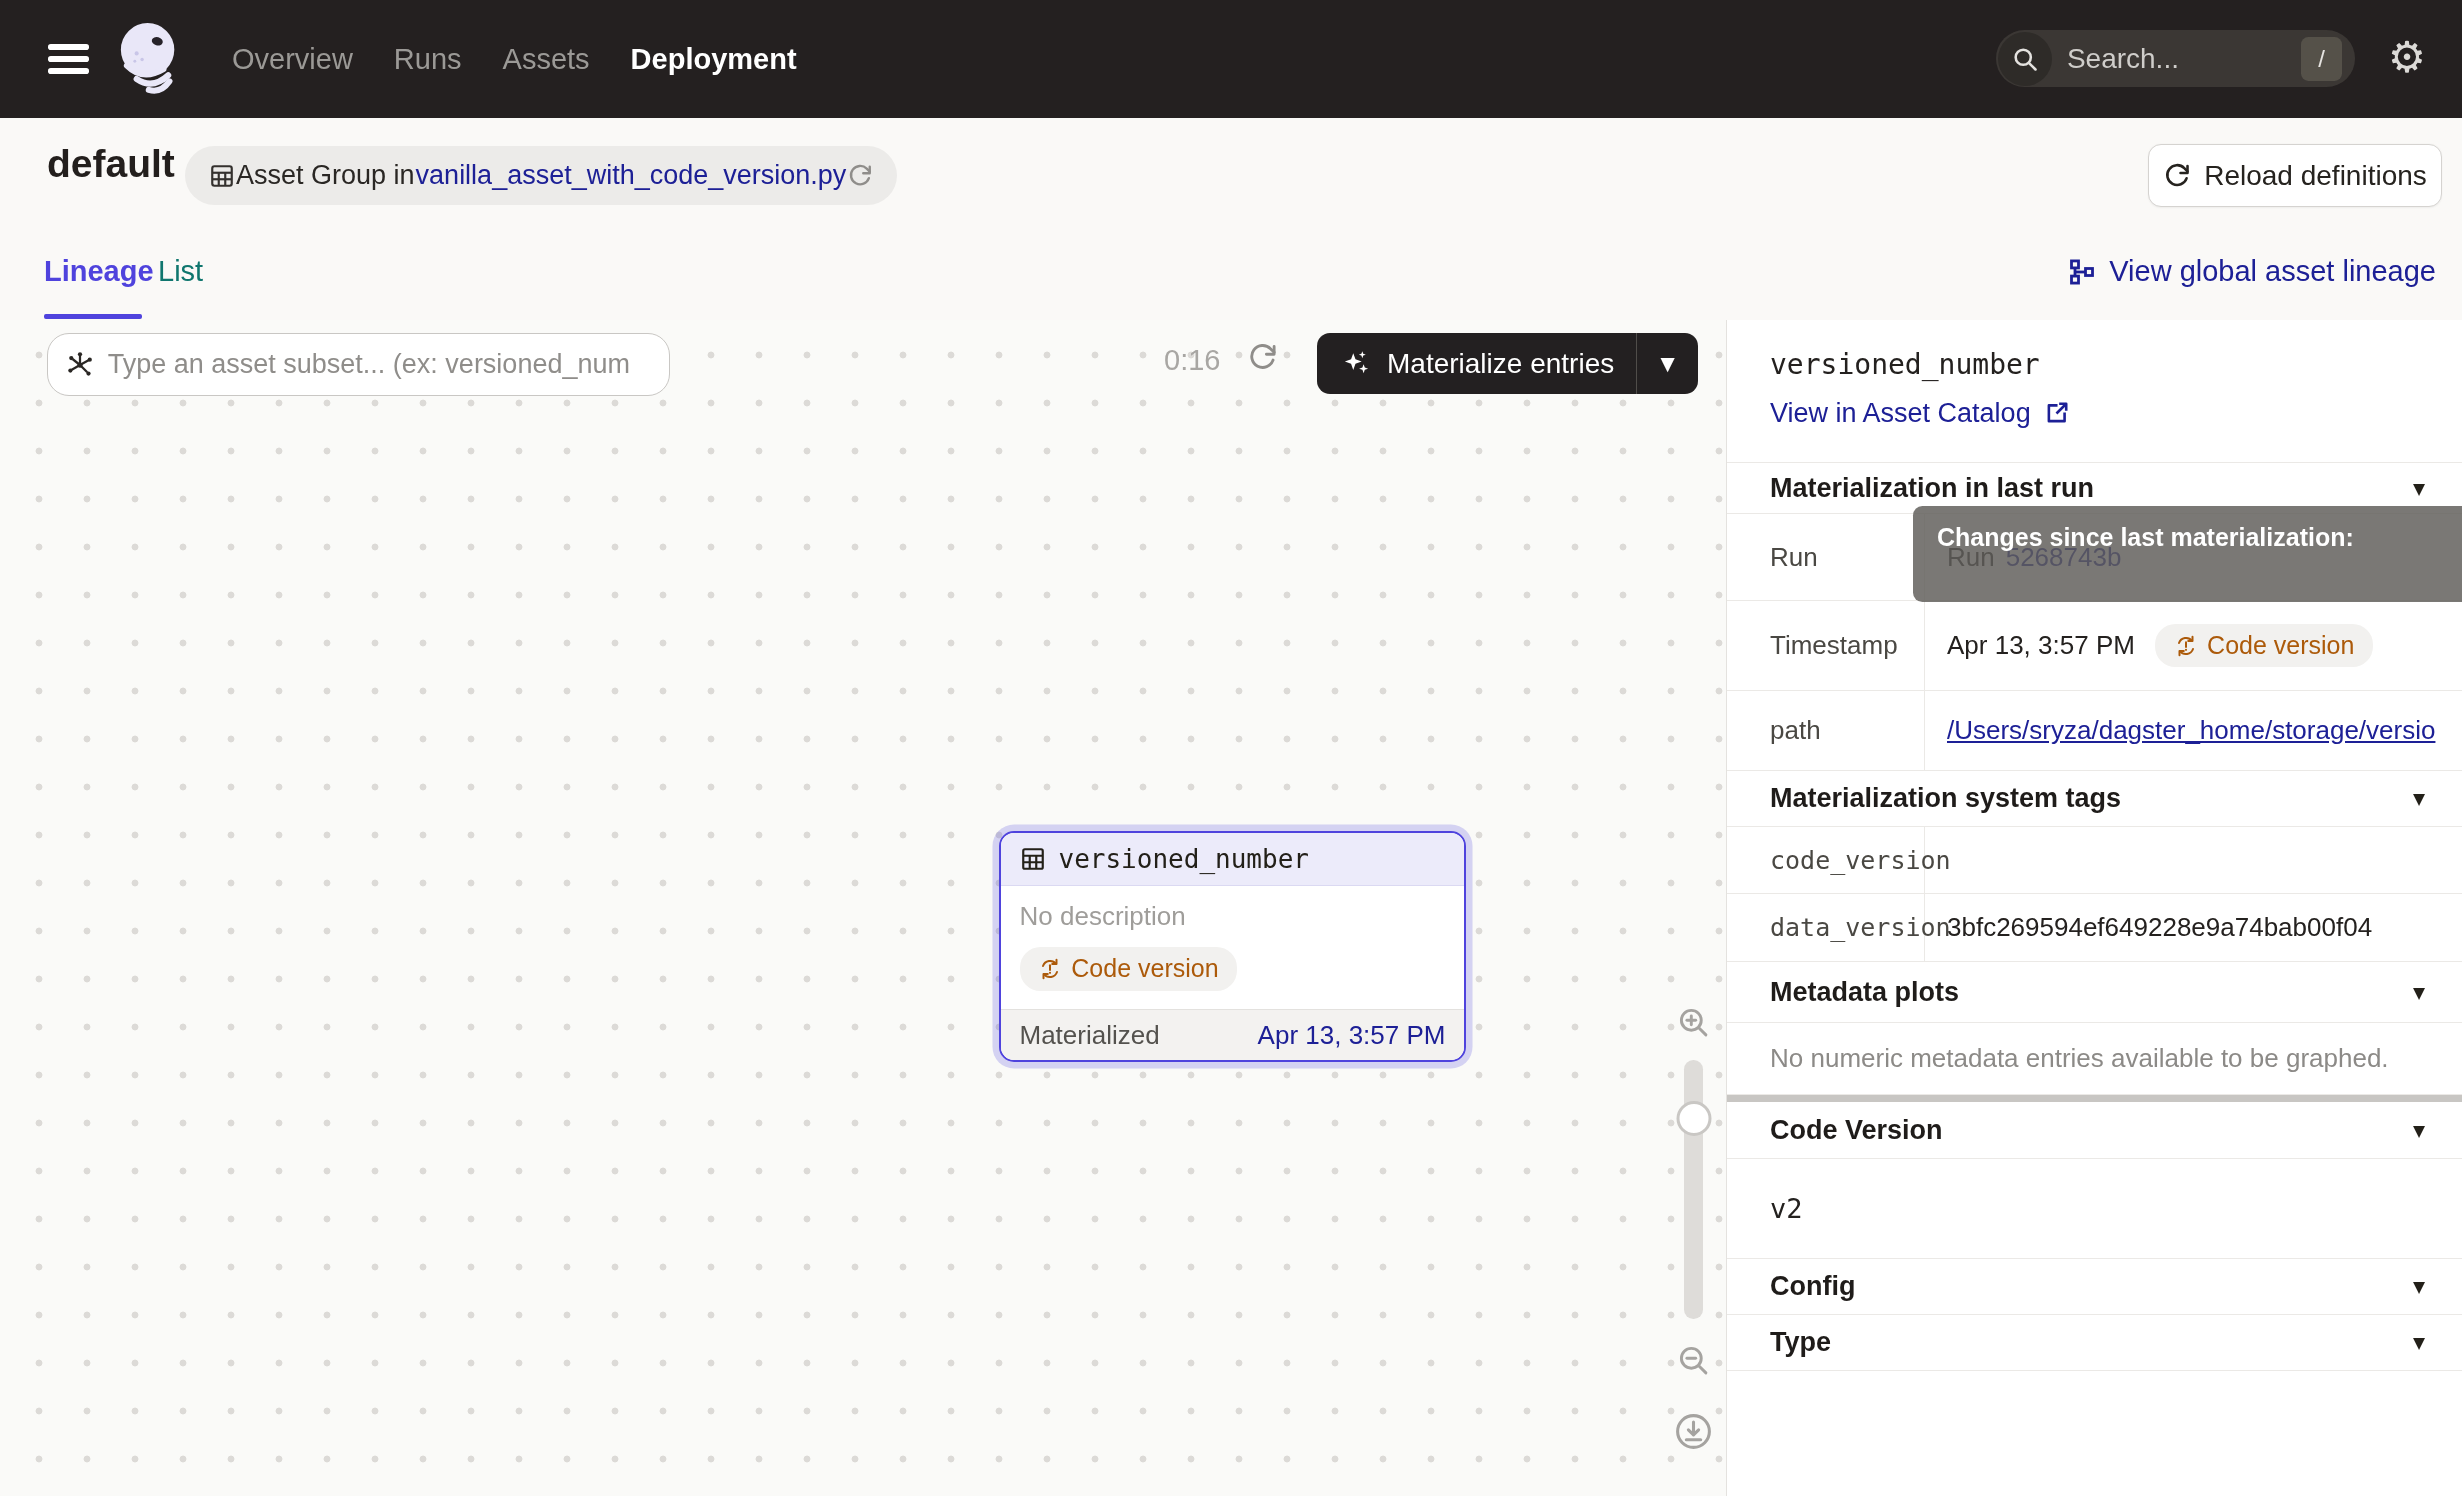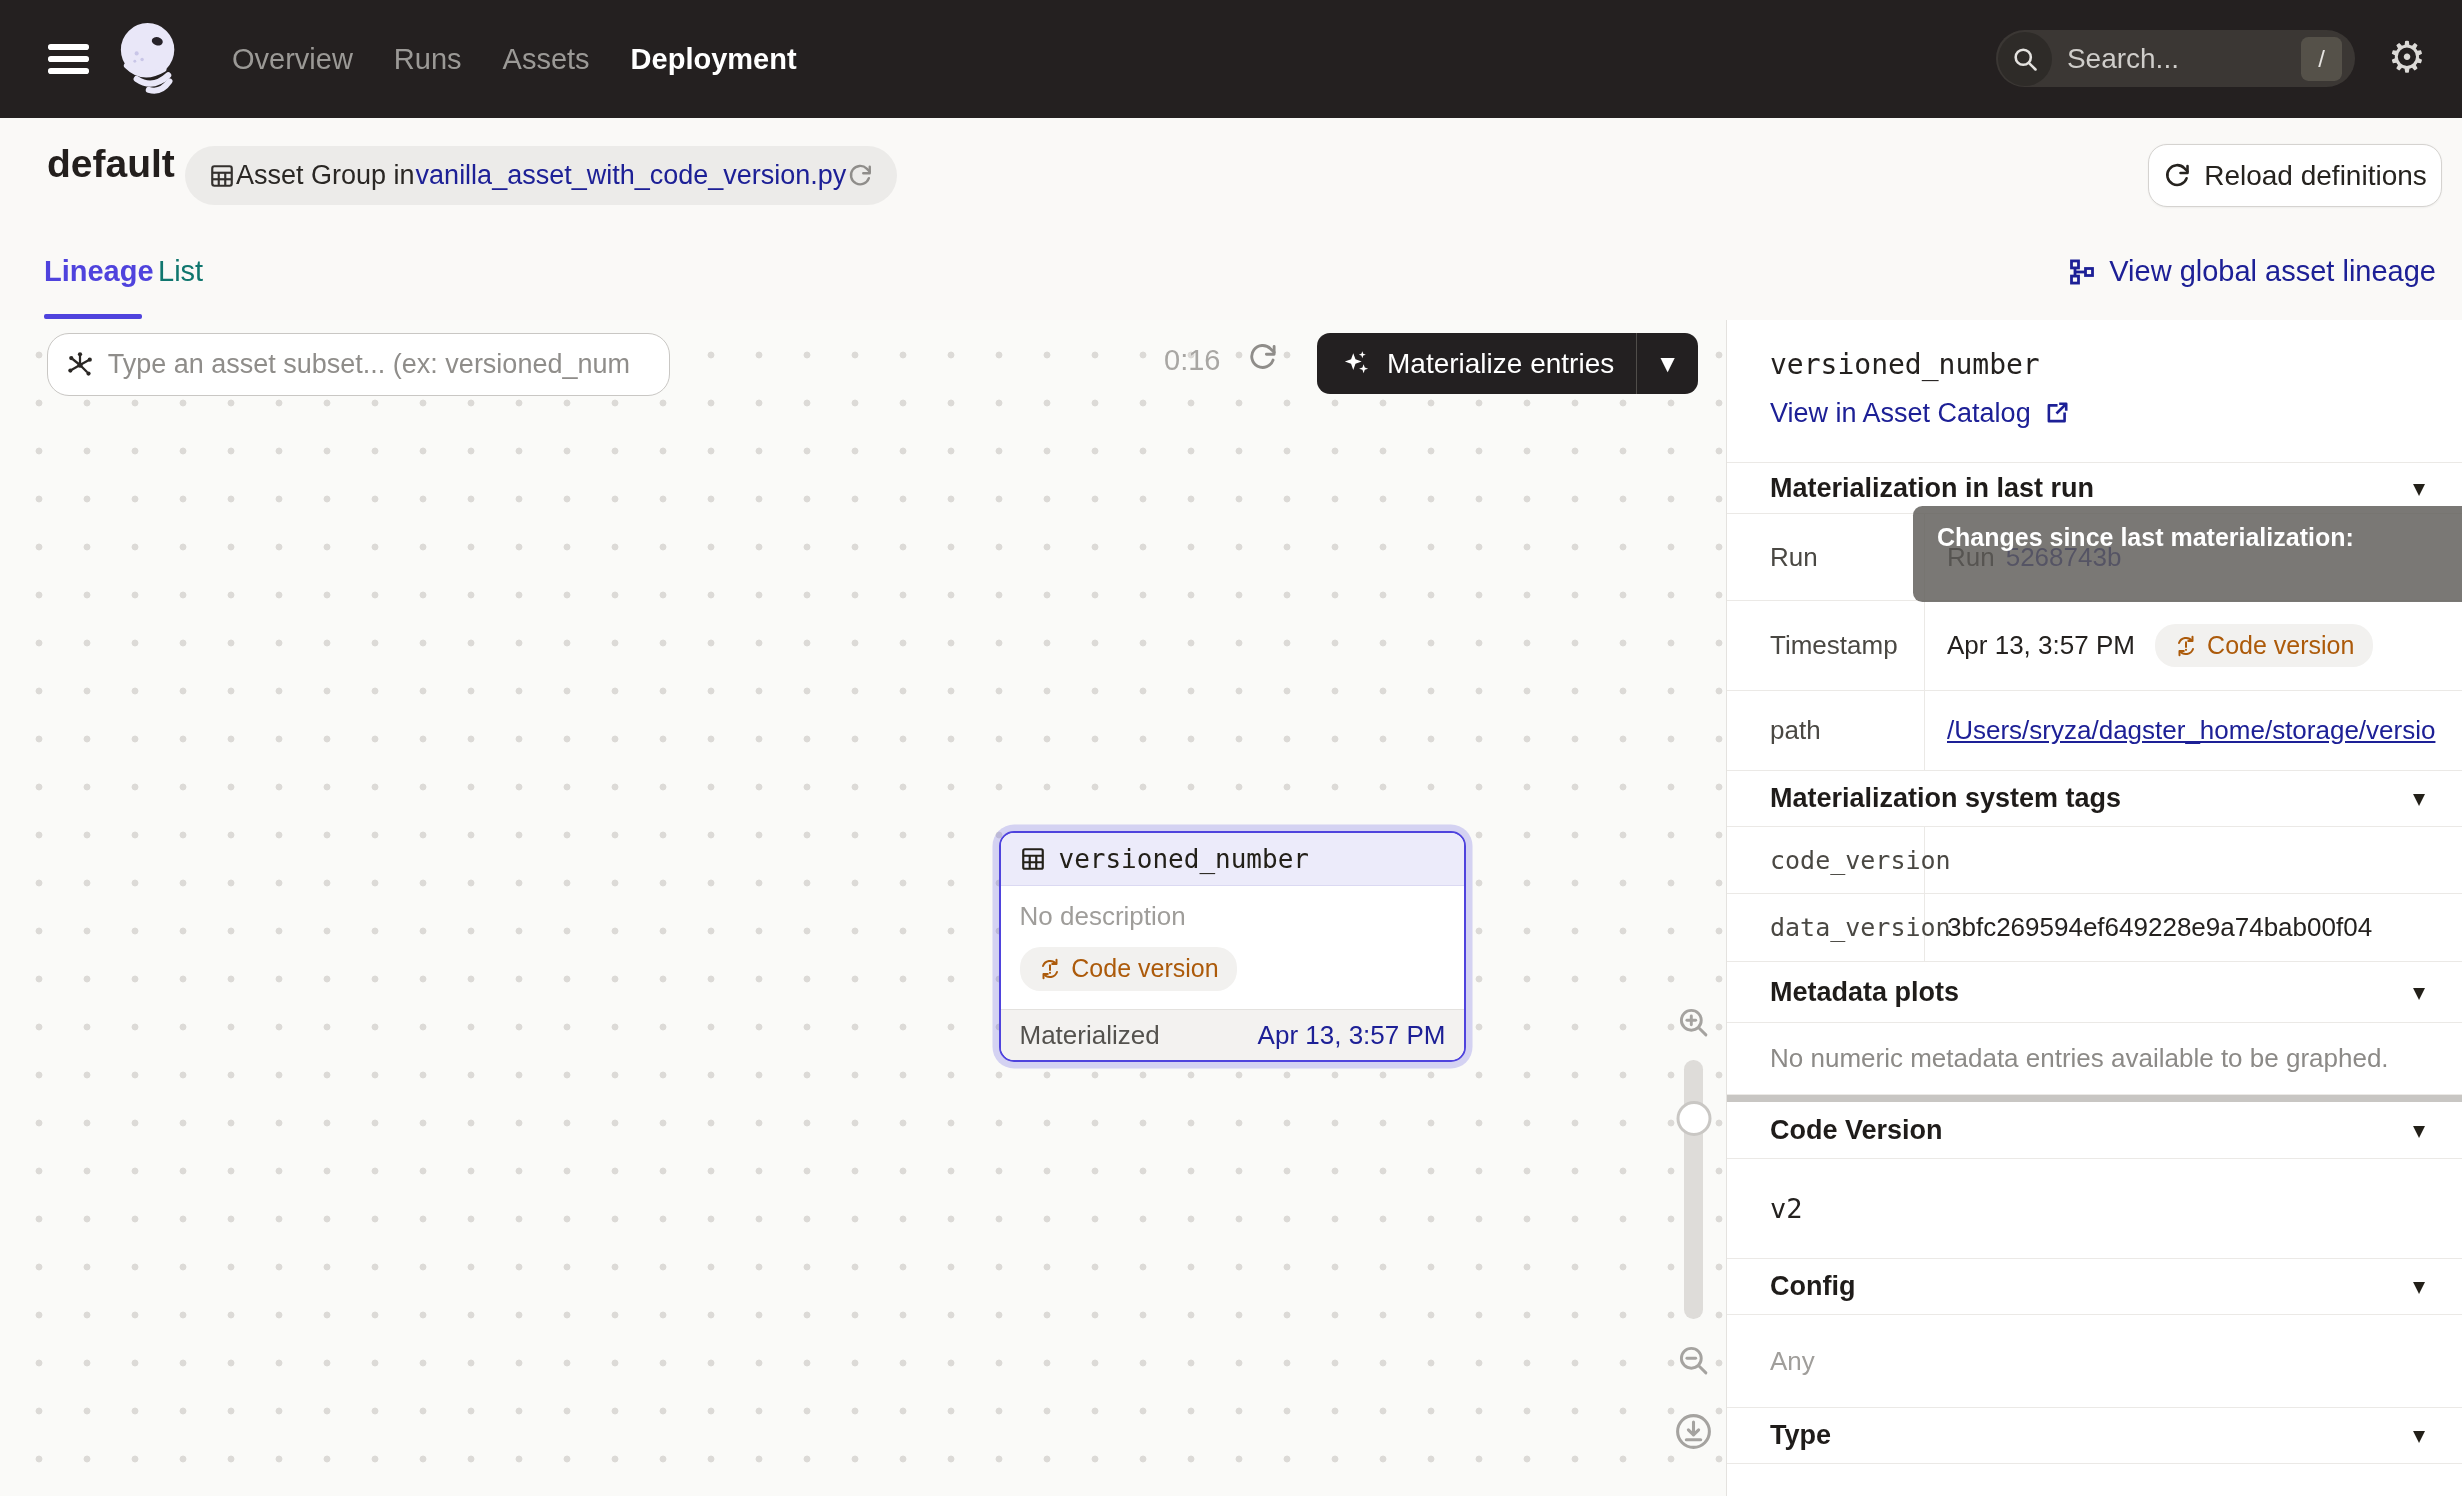--- a/index.html
+++ b/index.html
@@ -32,21 +32,21 @@
 
   
   .page-header{position:absolute;left:0;top:118px;width:2462px;height:115px;}
   .page-title{position:absolute;left:47px;top:24px;font-size:39px;font-weight:bold;color:#231F1D;}
   .group-pill{position:absolute;left:185px;top:28px;height:59px;border-radius:30px;background:#ECEBE9;
               display:flex;align-items:center;padding:0 24px;gap:1px;font-size:27px;color:#2A2724;}
   .group-pill .grid-ic{color:#34312E;}
   .group-link{color:#1D2096;cursor:pointer;}
   .pill-refresh{color:#8F8D8A;cursor:pointer;}
   .reload-btn{position:absolute;left:2148px;top:26px;width:292px;height:61px;background:#FFFFFF;
-              border:0.9px solid #D5D3D0;border-radius:19px;display:flex;align-items:center;
+              border:0.9px solid #D5D3D0;border-radius:13px;display:flex;align-items:center;
               justify-content:center;gap:13px;font-size:28px;color:#26231F;cursor:pointer;
               box-shadow:0 0.9px 1.9px rgba(0,0,0,.05);}
 
   
   .tabs-row{position:absolute;left:0;top:233px;width:2462px;height:87px;border-bottom:0.9px solid #E5E3E0;}
   .tab{position:absolute;top:22px;font-size:29px;cursor:pointer;}
   .tab.lineage{left:44px;color:#4F43DD;font-weight:bold;}
   .tab.list{left:158px;color:#0f766e;}
   .tab-underline{position:absolute;left:44px;top:81px;width:98px;height:4.6px;background:#4F43DD;border-radius:1.9px;}
   .global-link{position:absolute;right:26px;top:22px;display:flex;align-items:center;gap:13px;
@@ -416,23 +416,20 @@
 
     <div class="plain-row mono" style="height:100px;color:#24211F;">
       <span>v2</span>
     </div>
 
     <div class="sec-head" style="height:56px;">
       <span class="t">Config</span>
       <span class="chev">▼</span>
     </div>
 
-    <div class="plain-row" style="height:93px;color:#A09E9B;font-size:26px;">
-      <span>Any</span>
-    </div>
 
     <div class="sec-head" style="height:56px;">
       <span class="t">Type</span>
       <span class="chev">▼</span>
     </div>
   </div>
 
   <div class="tooltip">
     <div class="tt">Changes since last materialization:</div>
   </div>

